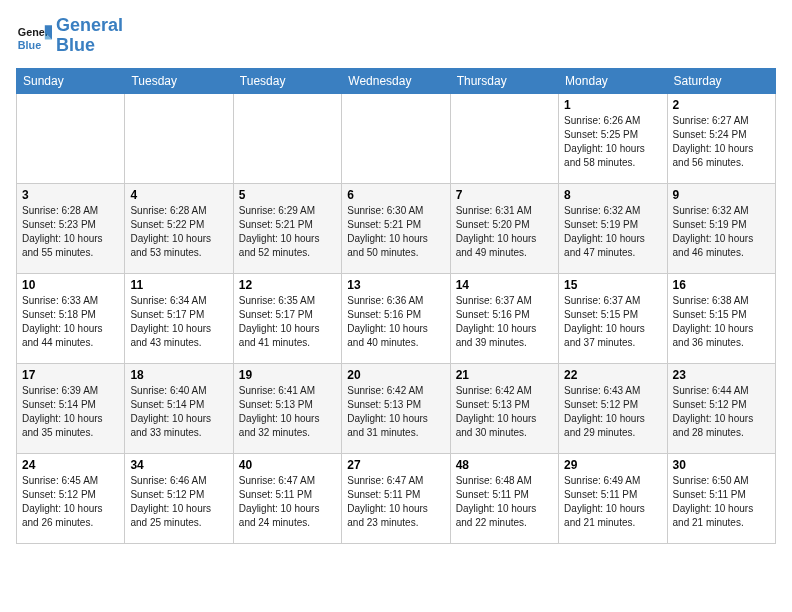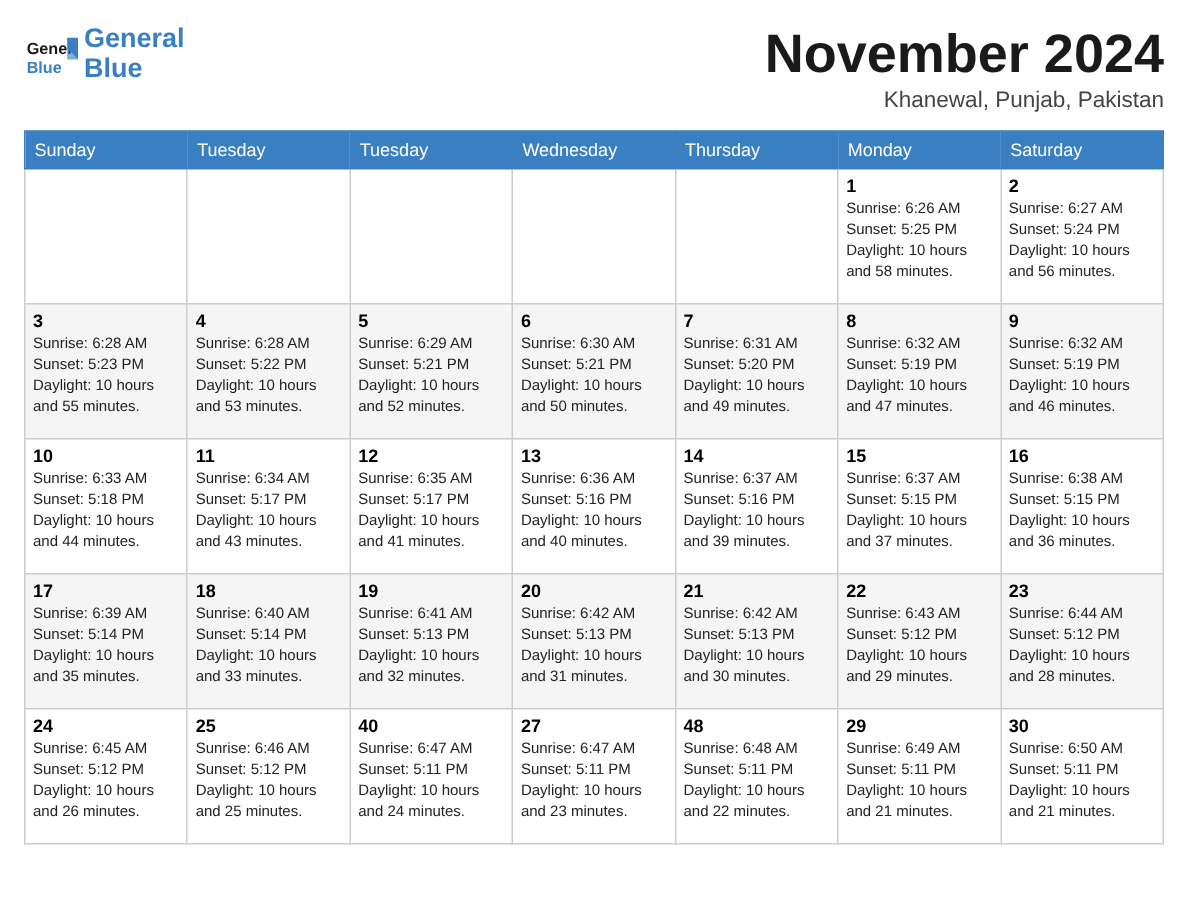--- a/index.html
+++ b/index.html
@@ -92,24 +92,20 @@
       <polygon points="32,8 40,8 40,24 32,16" fill="#3a7fc1"></polygon>
       <polygon points="32,16 40,24 32,24" fill="#1a7fc1" opacity="0.6"></polygon>
     </svg>
     <div>
       <div class="logo-text">
         <span>General</span><br>
         <span>Blue</span>
       </div>
     </div>
   </div>
-  <div class="title-block">
-    <div class="month-title">November 2024</div>
-    <div class="location">Khanewal, Punjab, Pakistan</div>
-  </div>
 </div>
 
 <table class="calendar">
   <thead>
     <tr>
     <th>Sunday</th>
         <th>Tuesday</th>
         <th>Tuesday</th>
         <th>Wednesday</th>
         <th>Thursday</th>
@@ -222,21 +218,21 @@
           <div class="day-num">23</div>
           <div class="day-info">Sunrise: 6:44 AM<br>Sunset: 5:12 PM<br>Daylight: 10 hours<br>and 28 minutes.</div>
         </td>
       </tr>
       <tr>
         <td>
           <div class="day-num">24</div>
           <div class="day-info">Sunrise: 6:45 AM<br>Sunset: 5:12 PM<br>Daylight: 10 hours<br>and 26 minutes.</div>
         </td>
         <td>
-          <div class="day-num">25</div>
+          <div class="day-num">34</div>
           <div class="day-info">Sunrise: 6:46 AM<br>Sunset: 5:12 PM<br>Daylight: 10 hours<br>and 25 minutes.</div>
         </td>
         <td>
           <div class="day-num">40</div>
           <div class="day-info">Sunrise: 6:47 AM<br>Sunset: 5:11 PM<br>Daylight: 10 hours<br>and 24 minutes.</div>
         </td>
         <td>
           <div class="day-num">27</div>
           <div class="day-info">Sunrise: 6:47 AM<br>Sunset: 5:11 PM<br>Daylight: 10 hours<br>and 23 minutes.</div>
         </td>

